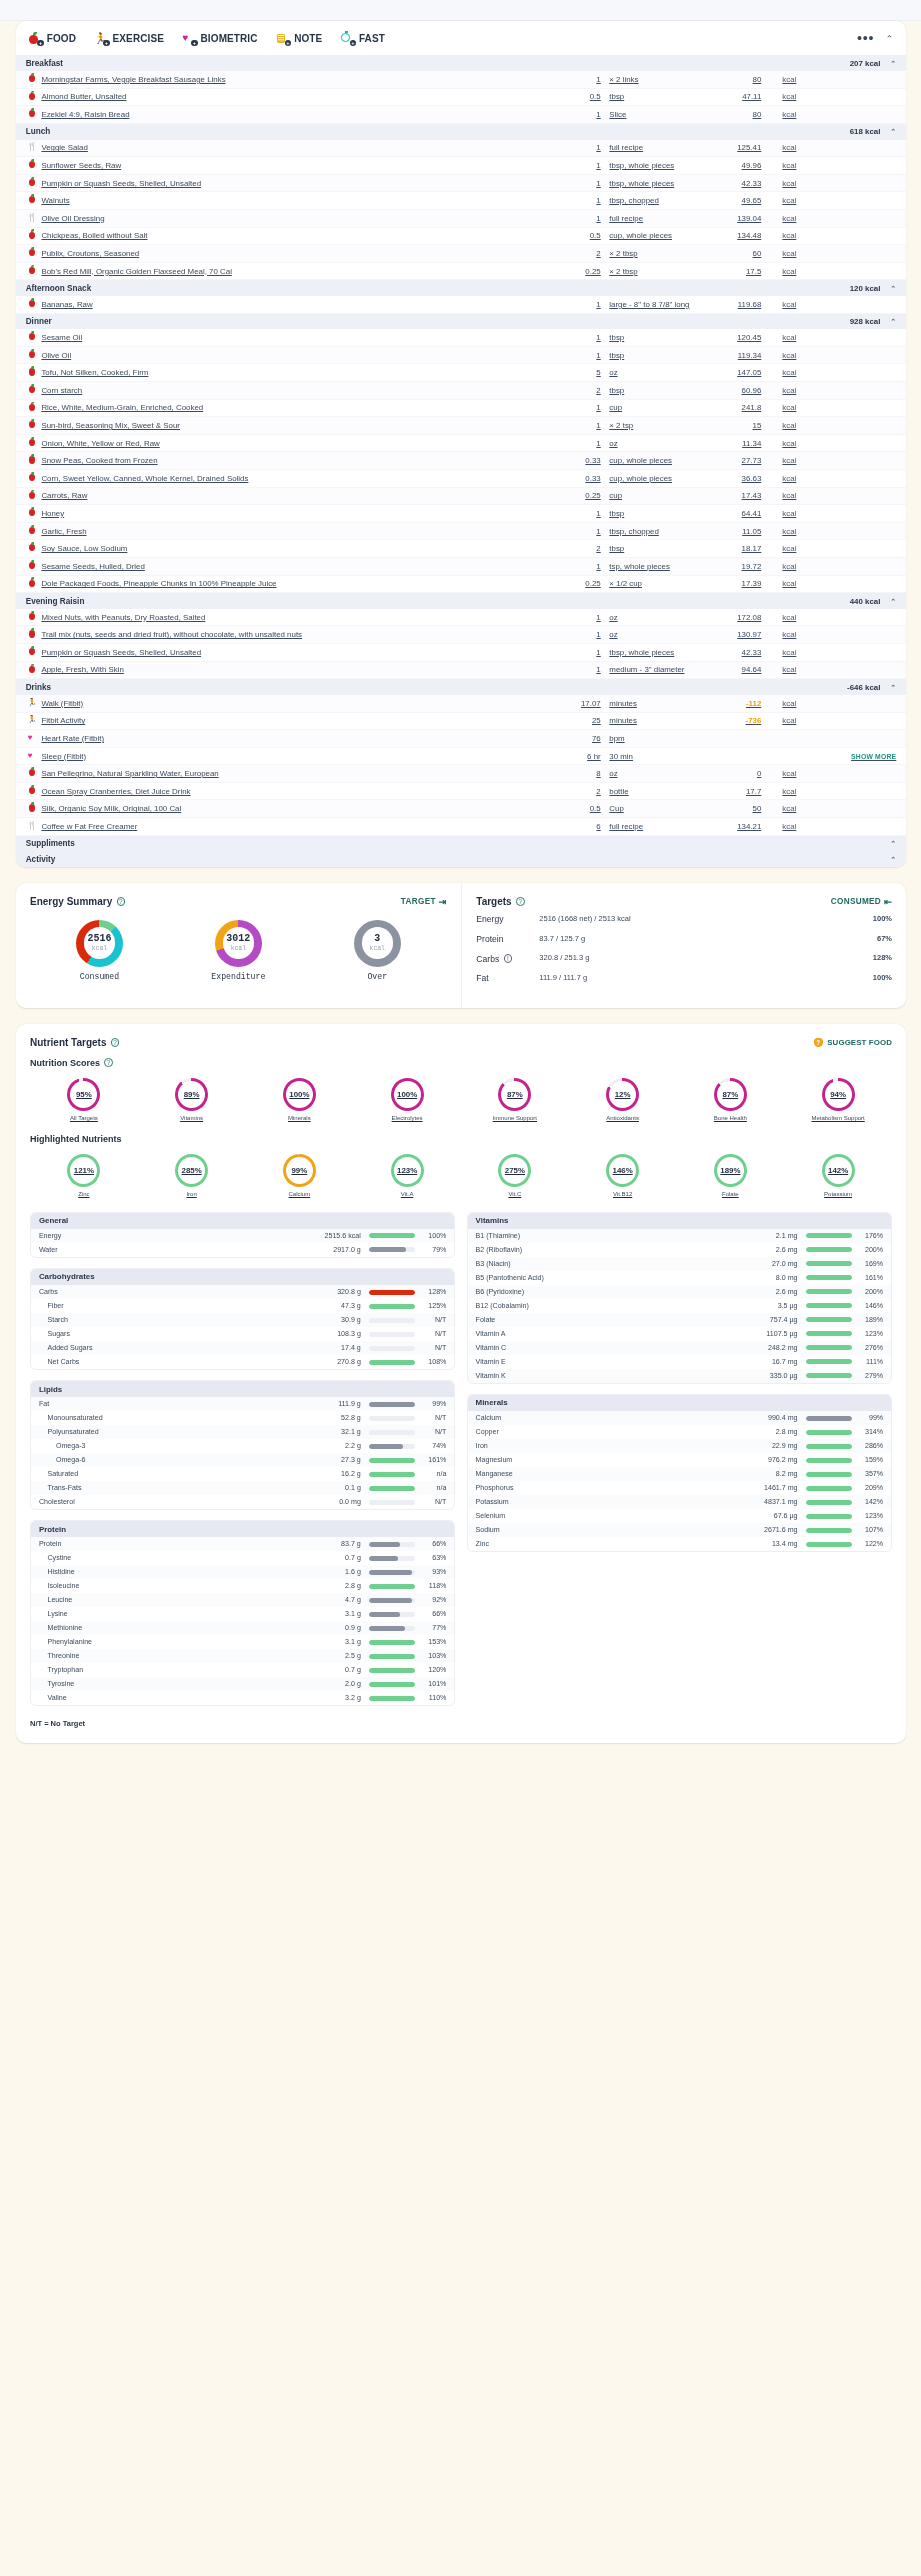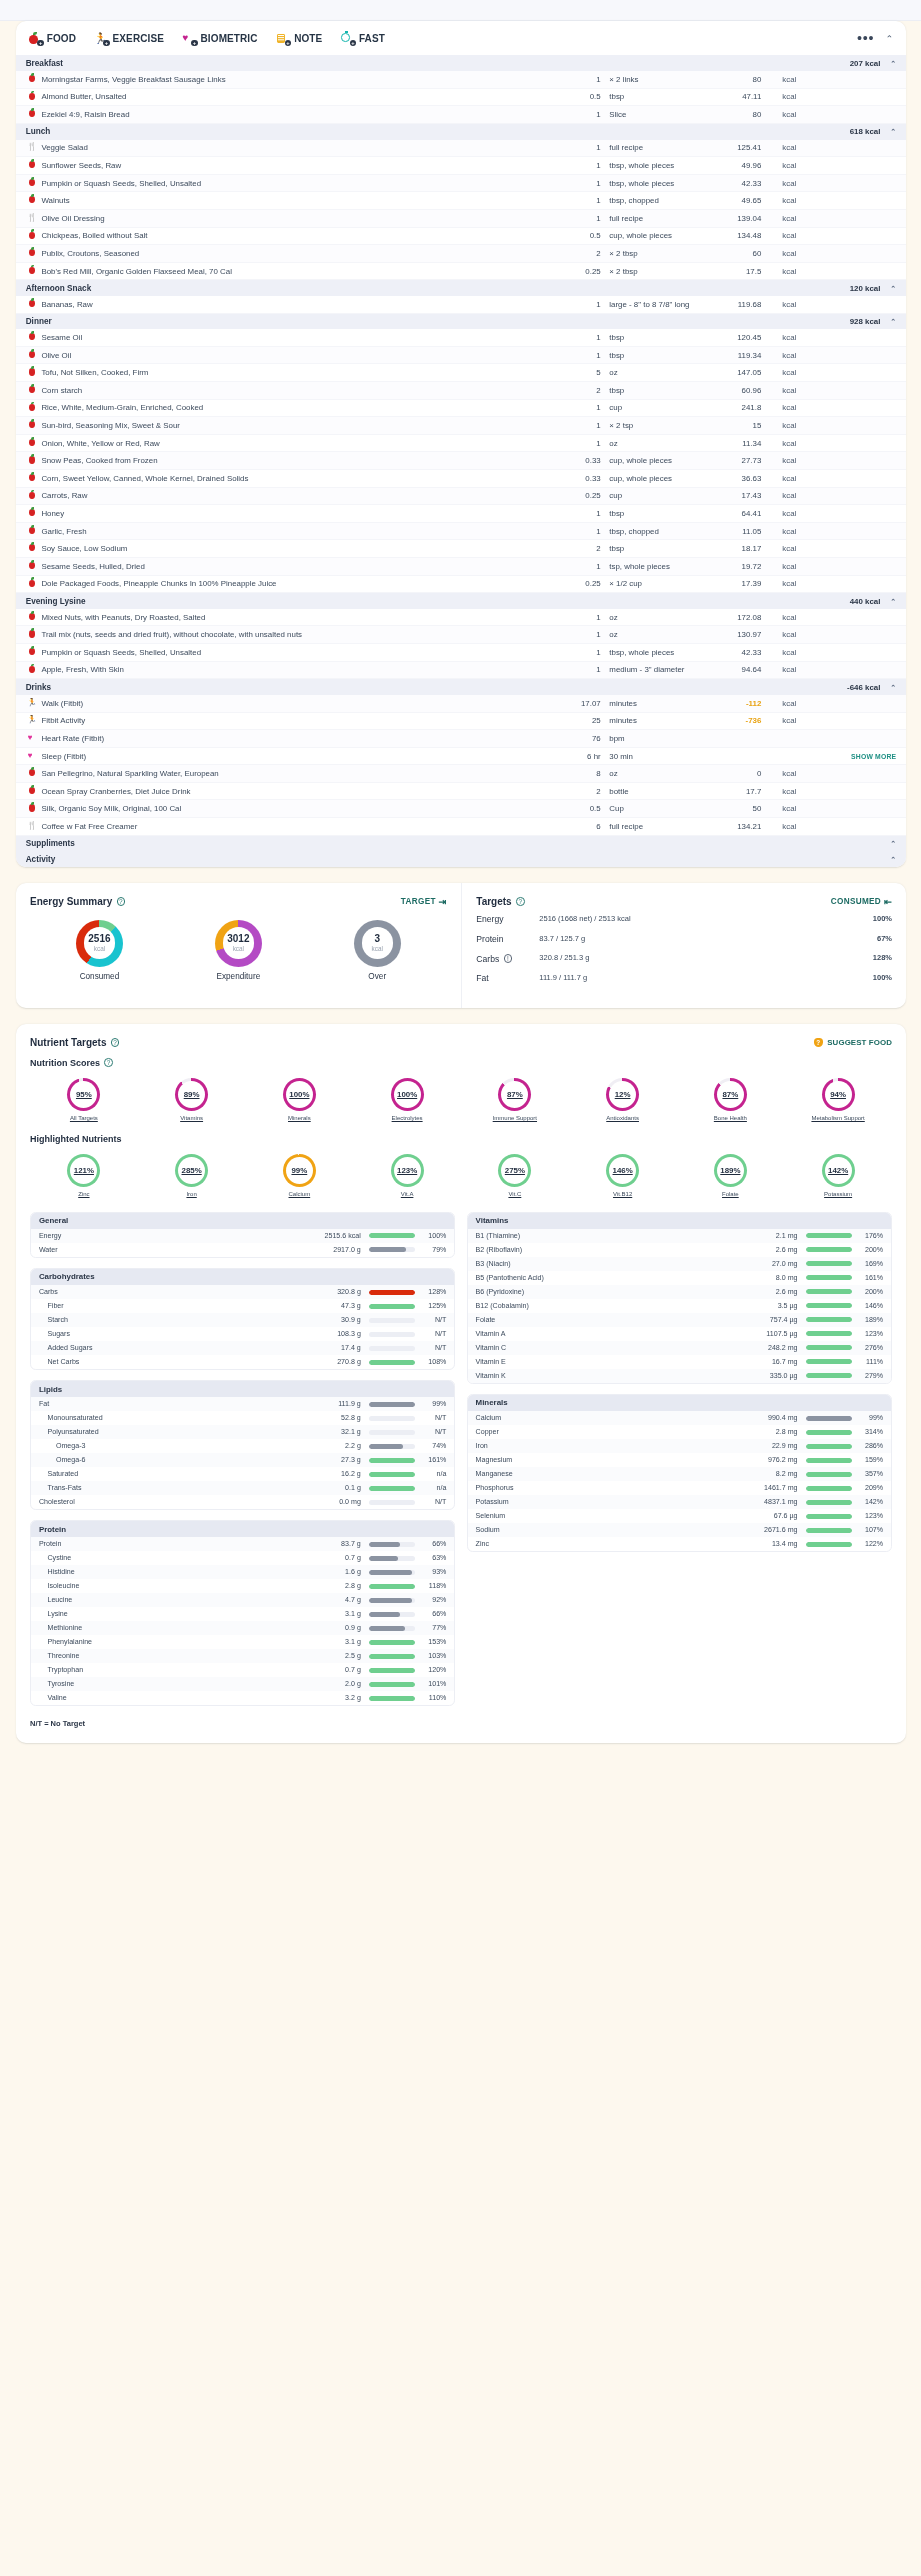--- a/index.html
+++ b/index.html
@@ -56,20 +56,21 @@
     background: #eef0f7; height: 15.7px; padding: 0 10px;
     font-size: 8.2px; font-weight: bold; color: #2b3647;
   }
   .grp .kcal { margin-left: auto; font-size: 7.9px; font-weight: bold; }
   .grp .gchev { margin-left: 10px; font-size: 7.1px; color: #56657c; }
   .row {
     display: flex; align-items: center;
     height: 17.6px; padding: 0 10px;
     font-size: 7.9px; color: #3c4a5c;
     border-bottom: 0.7px solid #f4f5f9;
+    text-decoration: underline;
   }
   .row:nth-child(even) { background: #fcfcfe; }
   .row .ricon { width: 15.7px; flex: 0 0 15.7px; position: relative; height: 11.4px; }
   .row .rapple { position:absolute; left:2.9px; top:1.4px; width:6.4px; height:7.1px; background:#d62222; border-radius:50% 50% 47% 47%; }
   .row .rapple:after { content:""; position:absolute; left:2.9px; top:-2.1px; width:2.9px; height:2.9px; background:#3f9b3f; border-radius:60% 0 60% 0; }
   .row .rfork { position:absolute; left:2.1px; top:0px; font-size:7.9px; color:#12b5ad; line-height:10.7px; }
   .row .rrun  { position:absolute; left:2.1px; top:0px; font-size:7.9px; color:#12b5ad; line-height:10.7px; }
   .row .rheart{ position:absolute; left:2.1px; top:0.7px; font-size:7.9px; color:#e0319a; line-height:10px; }
   .row .rname { flex: 1 1 auto; white-space: nowrap; overflow: hidden; text-overflow: ellipsis; padding-right: 5.7px; }
   .row .rqty  { width: 51px; text-align: right; padding-right: 8.6px; }
@@ -95,21 +96,21 @@
     display: inline-flex; align-items: center; justify-content: center;
     width: 8.6px; height: 8.6px; border: 0.7px solid #5a6676; border-radius: 50%;
     font-size: 6.4px; color: #5a6676; margin-left: 4.3px; cursor: pointer;
   }
   .toggle {
     margin-left: auto; font-size: 8.2px; font-weight: bold; letter-spacing: 0.3px;
     color: #1d6b63; cursor: pointer; display: flex; align-items: center; gap: 2.9px;
   }
   .toggle .arr { font-size: 9.3px; }
 
-  .donuts { display: flex; justify-content: space-around; padding-top: 5.7px; }
+  .donuts { display: flex; justify-content: space-around; padding-top: 5.7px; font-family: Liberation Mono, monospace; }
   .donutwrap { text-align: center; width: 33%; }
   .donut { width: 47px; height: 47px; margin: 0 auto; border-radius: 50%; position: relative; }
   .donut .hole {
     position: absolute; inset: 7.9px; background: #fff; border-radius: 50%;
     display: flex; flex-direction: column; align-items: center; justify-content: center;
   }
   .donut .big { font-size: 10px; font-weight: bold; color: #1f2b3d; line-height: 1; }
   .donut .sm { font-size: 6.4px; color: #9aa3b0; margin-top: 1.4px; }
   .donutlbl { font-size: 8.2px; color: #2b3647; margin-top: 5.7px; }
 
@@ -525,21 +526,21 @@
             <span class="rapple"></span>
           </span>
        <span class="rname">Dole Packaged Foods, Pineapple Chunks In 100% Pineapple Juice</span>
        <span class="rqty">0.25</span>
        <span class="runit">× 1/2 cup</span>
        <span class="rcal">17.39</span>
        <span class="rcalu">kcal</span>
        <span class="rtrail"></span>
      </div>
         <div class="grp">
-       <span>Evening Lysine</span>
+       <span>Evening Raisin</span>
        <span class="kcal">440 kcal</span>
        <span class="gchev">⌃</span>
      </div>
         <div class="row">
        <span class="ricon">
             <span class="rapple"></span>
           </span>
        <span class="rname">Mixed Nuts, with Peanuts, Dry Roasted, Salted</span>
        <span class="rqty">1</span>
        <span class="runit">oz</span>

